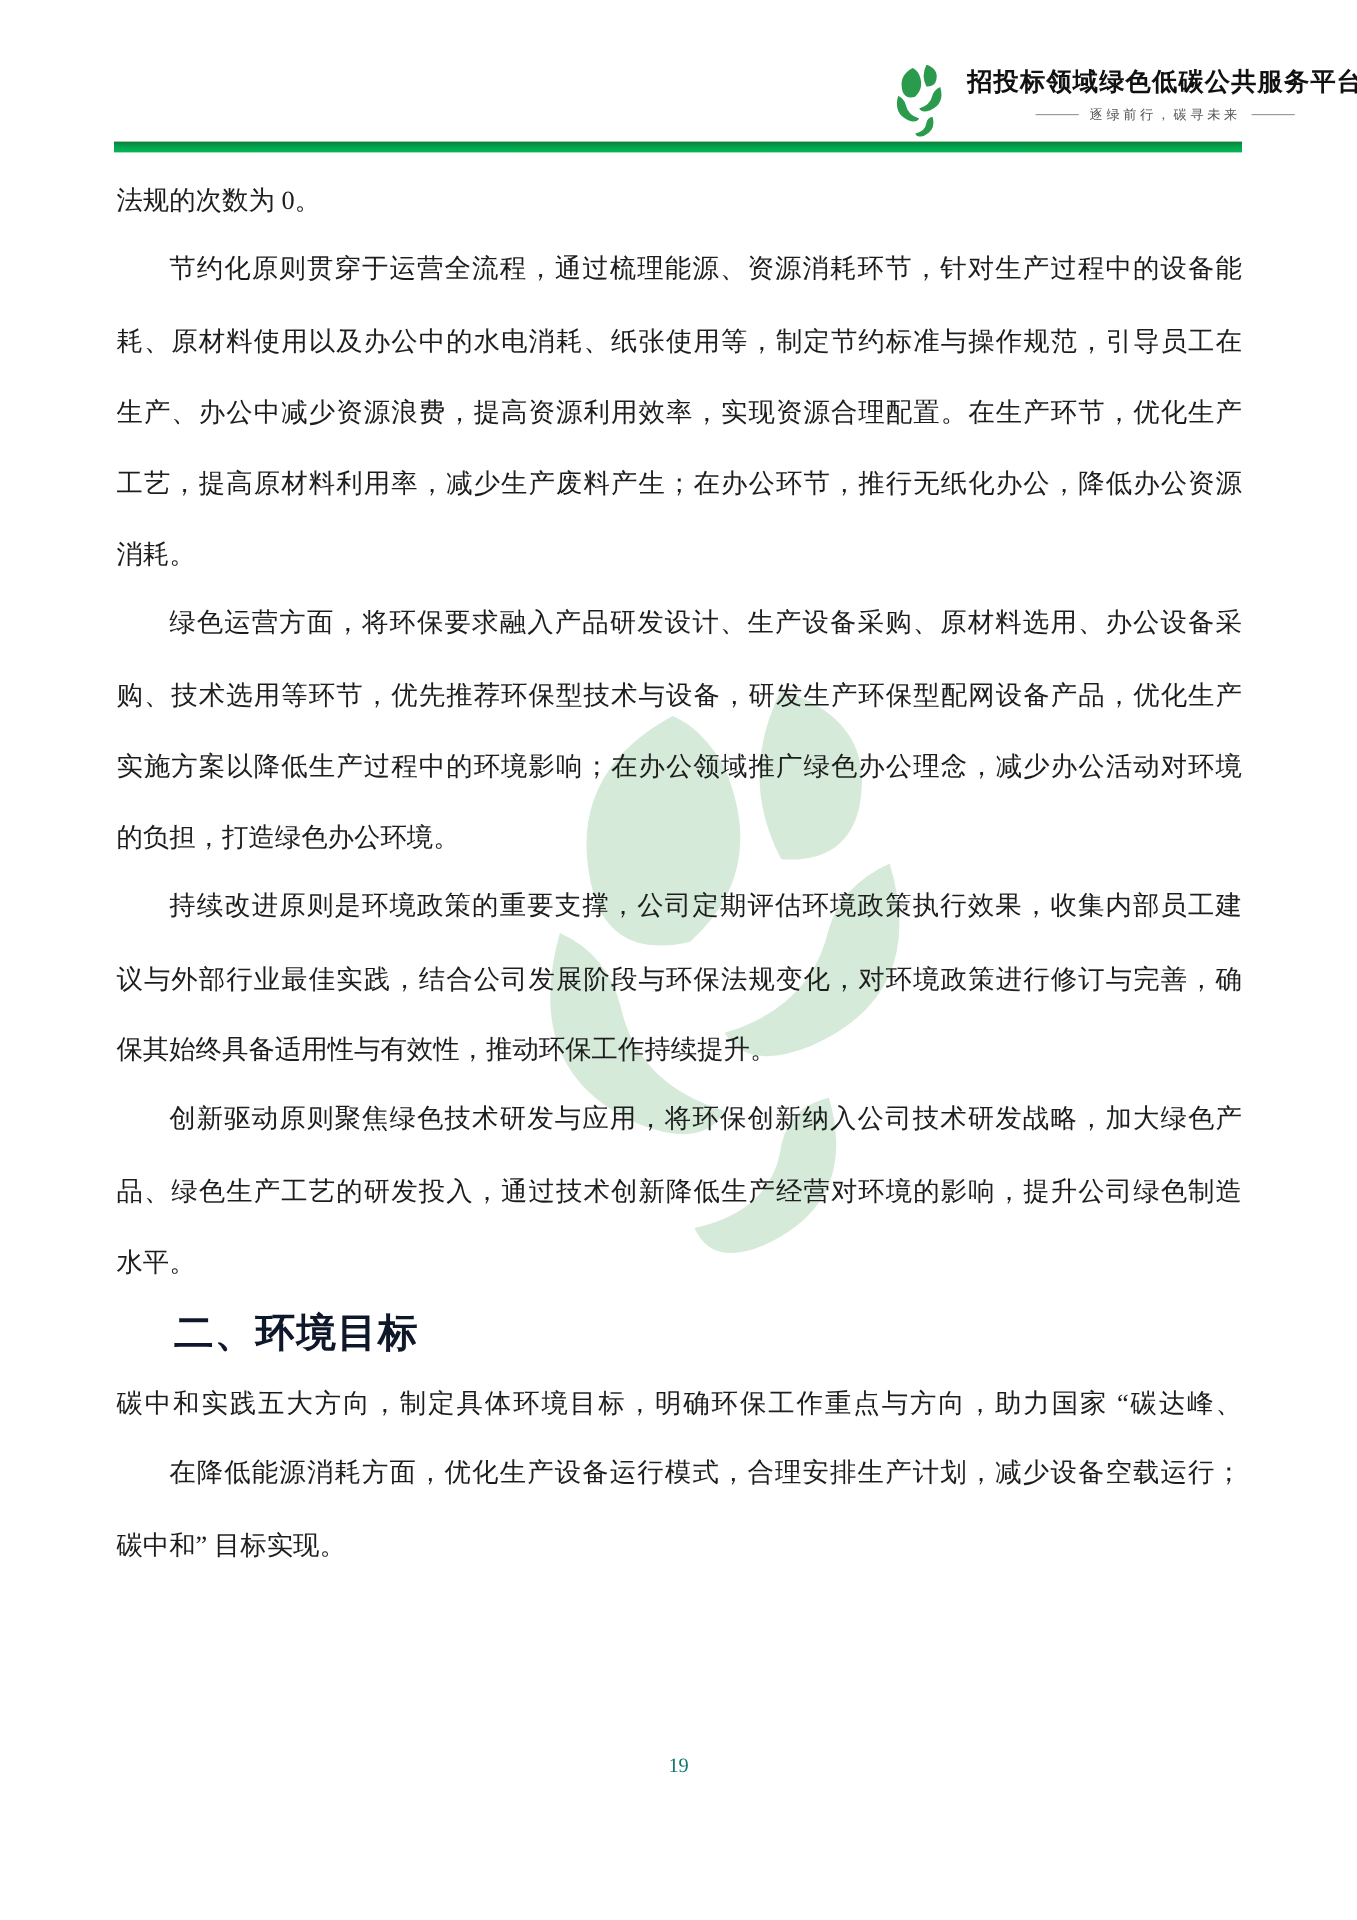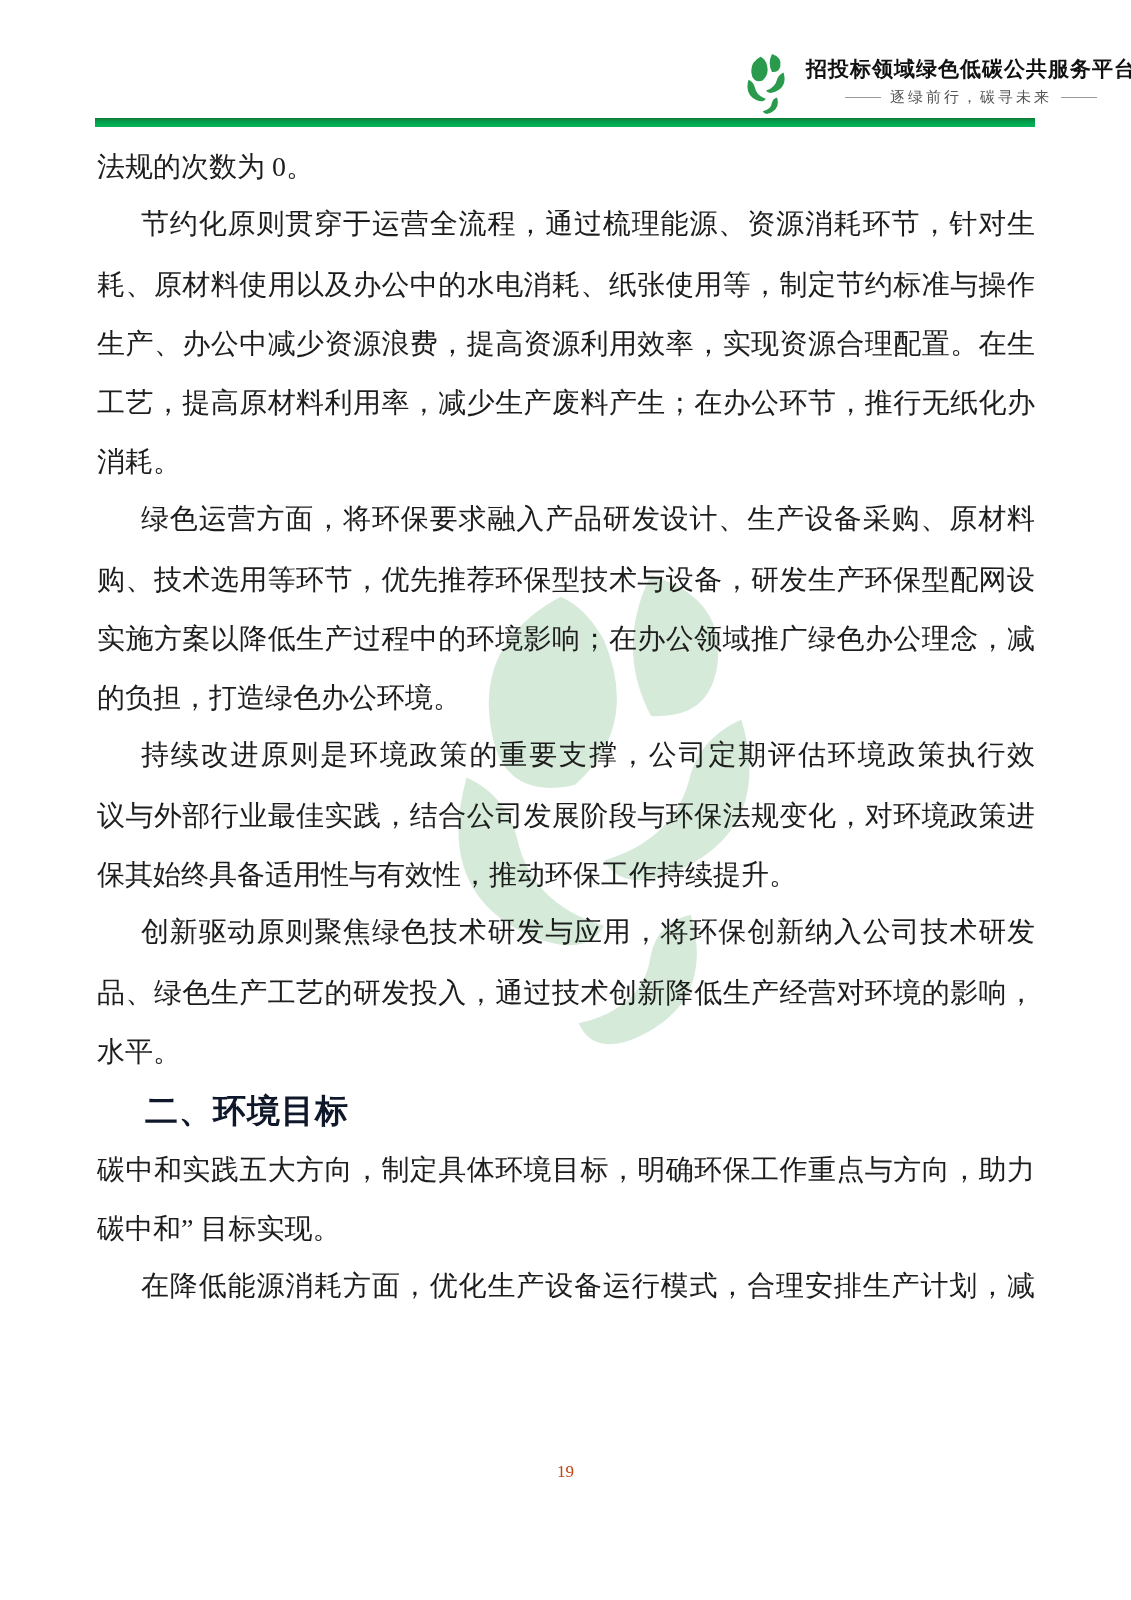--- a/index.html
+++ b/index.html
@@ -37,21 +37,21 @@
   .brand-tagline-row {
     display: flex;
     align-items: center;
     justify-content: center;
     gap: 9px;
     margin-top: 4px;
   }
   .dash { display: inline-block; width: 36px; height: 1px; background: #9b9b9b; }
   .tagline-text {
     font-family: "Liberation Sans", sans-serif;
-    font-size: 15px;
+    font-size: 11px;
     letter-spacing: 3px;
     color: #555;
     white-space: nowrap;
   }
   .green-rule {
     position: absolute;
     top: 118px;
     left: 95px;
     width: 940px;
     height: 9px;
@@ -72,21 +72,21 @@
   
   .doc-body {
     position: absolute;
     top: 137px;
     left: 97px;
     width: 938px;
     color: #1d1d1d;
   }
   .line {
     position: relative;
-    font-size: 28px;
+    font-size: 22px;
     line-height: 59px;
     height: 59px;
     overflow: hidden;
     text-align: justify;
   }
   .line.fill { text-align-last: justify; }
   .line.para-end { text-align-last: left; }
   .line.indent { padding-left: 44px; font-family: Liberation Mono, monospace; }
   .sec-heading {
     font-family: "Liberation Sans", sans-serif;
@@ -100,21 +100,21 @@
   }
 
   
   .page-number {
     position: absolute;
     top: 1462px;
     left: 0;
     width: 100%;
     text-align: center;
     font-size: 17px;
-    color: #c2410c;
+    color: #0f766e;
     font-family: "Liberation Serif", serif;
   }
 </style>
 </head>
 <body>
 
 <div class="page">
 
   <div class="brand">
     <span class="logo-icon">
@@ -160,19 +160,19 @@
       <div class="line fill">实施方案以降低生产过程中的环境影响；在办公领域推广绿色办公理念，减少办公活动对环境</div>
       <div class="line para-end">的负担，打造绿色办公环境。</div>
       <div class="line indent fill">持续改进原则是环境政策的重要支撑，公司定期评估环境政策执行效果，收集内部员工建</div>
       <div class="line fill">议与外部行业最佳实践，结合公司发展阶段与环保法规变化，对环境政策进行修订与完善，确</div>
       <div class="line para-end">保其始终具备适用性与有效性，推动环保工作持续提升。</div>
       <div class="line indent fill">创新驱动原则聚焦绿色技术研发与应用，将环保创新纳入公司技术研发战略，加大绿色产</div>
       <div class="line fill">品、绿色生产工艺的研发投入，通过技术创新降低生产经营对环境的影响，提升公司绿色制造</div>
       <div class="line para-end">水平。</div>
       <div class="sec-heading">二、环境目标</div>
       <div class="line fill">碳中和实践五大方向，制定具体环境目标，明确环保工作重点与方向，助力国家 “碳达峰、</div>
+      <div class="line indent fill">在降低能源消耗方面，优化生产设备运行模式，合理安排生产计划，减少设备空载运行；</div>
       <div class="line para-end">碳中和” 目标实现。</div>
-      <div class="line indent fill">在降低能源消耗方面，优化生产设备运行模式，合理安排生产计划，减少设备空载运行；</div>
     </div>
 
   <div class="page-number">19</div>
 
 </div>
 
 </body></html>

